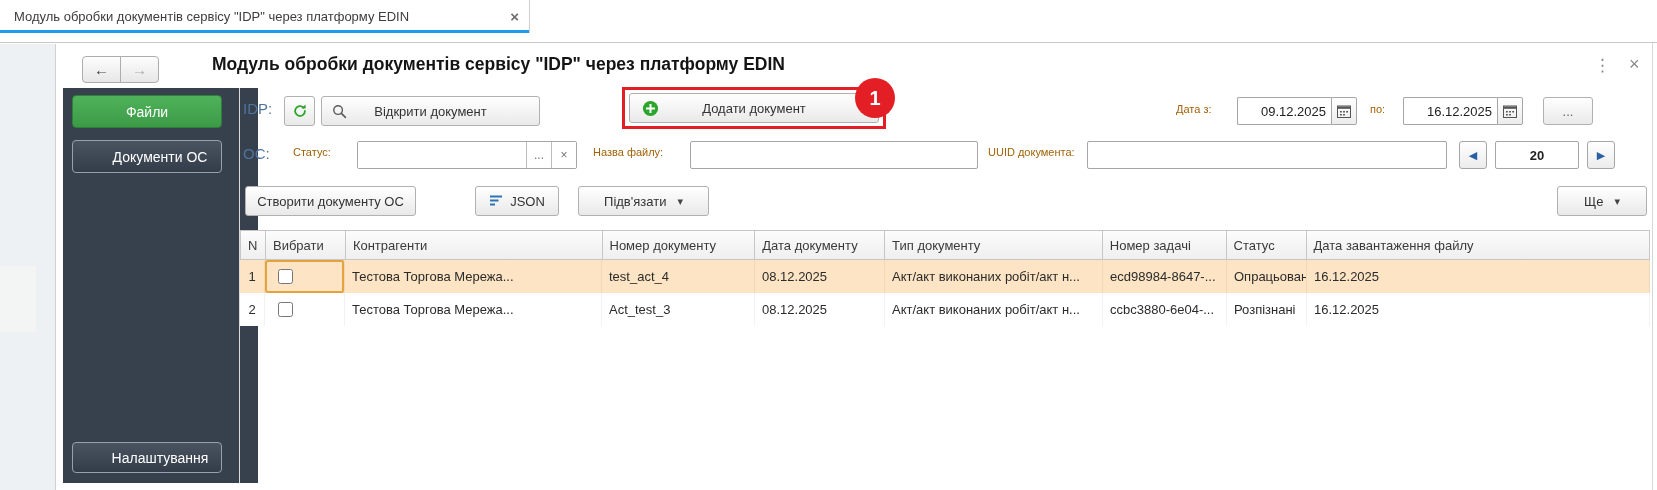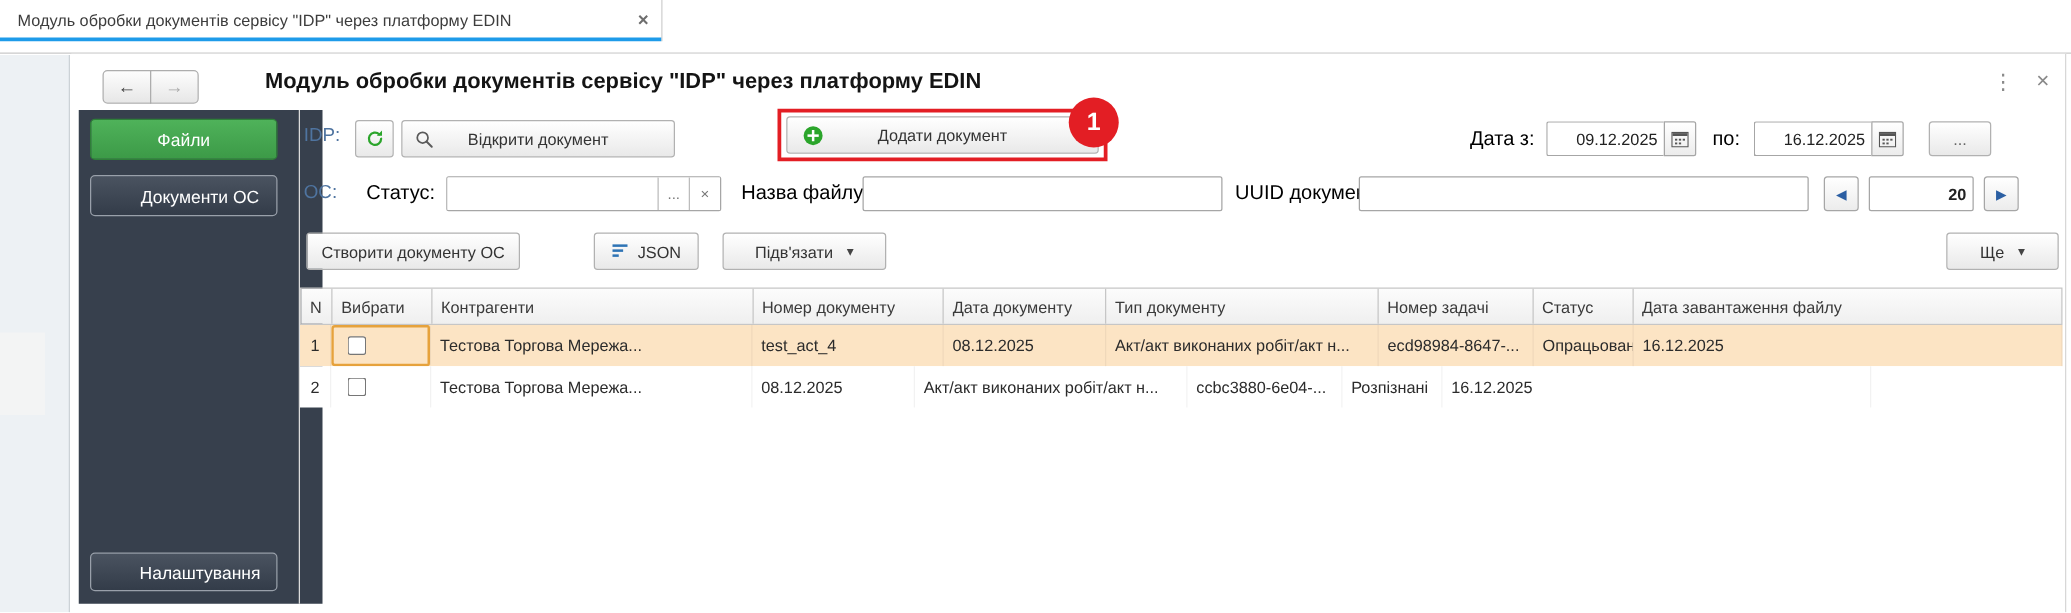--- a/index.html
+++ b/index.html
@@ -32,21 +32,21 @@
   .sidebar { position:absolute; left:6px; top:45px; width:195px; height:395px; background:#37404d; }
   .sb-btn { position:absolute; left:9px; width:150px; height:33px; border-radius:4px; font-size:14px; color:#fff; cursor:pointer; font-family:"Liberation Sans", sans-serif; }
   .sb-btn.green { top:7px; background:linear-gradient(#4fb25a,#3c9a47); border:1px solid #2e7f38; }
   .sb-btn.dark { background:linear-gradient(#4a5360,#333c49); border:1px solid #99a0aa;padding-left:26px; }
   .sb-btn.os-docs { top:52px; }
   .sb-btn.settings { top:354px; height:31px; }
 
   .content-divider { position:absolute; left:182px; top:45px; width:1px; height:395px; background:#dcdcdc; }
 
   
-  .lbl { position:absolute; font-size:16px; color:#000000; white-space:nowrap; }
+  .lbl { position:absolute; font-size:11px; color:#a16207; white-space:nowrap; }
   .group-lbl { position:absolute; font-size:15px; color:#4f74a0; white-space:nowrap; }
   .btn { position:absolute; background:linear-gradient(#ffffff,#e9e9e9); border:1px solid #b1b1b1; border-radius:3px; font-size:13px; color:#333; cursor:pointer; display:flex; align-items:center; justify-content:center; gap:7px; font-family:"Liberation Sans", sans-serif; }
   .inp { position:absolute; border:1px solid #a6a6a6; border-radius:2px; background:#fff; font-size:13px; color:#222; padding:0 5px; font-family:"Liberation Sans", sans-serif; }
   .caret { font-size:11px; color:#444; margin-left:4px; }
 
   
   .r1 { top:53px; height:30px; }
   .idp-lbl { left:186px; top:57px; }
   .btn-refresh { left:227px; width:31px; }
   .btn-open { left:264px; width:219px; position:absolute; }
@@ -65,21 +65,21 @@
   .status-lbl { left:236px; top:103px; }
   .status-grp { position:absolute; left:300px; top:98px; width:220px; height:28px; border:1px solid #a6a6a6; border-radius:2px; display:flex; background:#fff; }
   .status-grp input { flex:1; border:none; outline:none; min-width:0; padding:0 5px; font-size:13px; font-family:"Liberation Sans", sans-serif; }
   .seg { width:25px; border-left:1px solid #bcbcbc; display:flex; align-items:center; justify-content:center; color:#777; font-size:12px; cursor:pointer; background:#fff; }
   .fname-lbl { left:536px; top:103px; }
   .fname-inp { left:633px; top:98px; width:288px; height:28px; }
   .uuid-lbl { left:931px; top:103px; }
   .uuid-inp { left:1030px; top:98px; width:360px; height:28px; }
   .pager-btn { position:absolute; top:98px; width:28px; height:28px; background:linear-gradient(#fff,#ececec); border:1px solid #a6a6a6; border-radius:3px; color:#2b5fa3; font-size:11px; cursor:pointer; display:flex; align-items:center; justify-content:center; }
   .pg-prev { left:1402px; }
-  .pg-size { left:1438px; top:98px; width:84px; height:28px; text-align:right; font-weight:bold; }
+  .pg-size { left:1438px; top:98px; width:84px; height:28px; text-align:center; font-weight:bold; }
   .pg-next { left:1530px; }
 
   
   .r3 { top:143px; height:30px; }
   .btn-create { left:188px; width:171px; }
   .btn-json { left:418px; width:84px; }
   .btn-bind { left:521px; width:131px; }
   .btn-more { left:1500px; width:90px; }
 
   
@@ -255,20 +255,21 @@
         <div class="td c7">Опрацьовані</div>
         <div class="td c8">16.12.2025</div>
       </div>
 
       <div class="trow">
         <div class="td num c0">2</div>
         <div class="td check-cell c1">
             <input type="checkbox" style="">
           </div>
         <div class="td c2">Тестова Торгова Мережа...</div>
+        <div class="td c3">Act_test_3</div>
         <div class="td c4">08.12.2025</div>
         <div class="td c5">Акт/акт виконаних робіт/акт н...</div>
         <div class="td c6">ccbc3880-6e04-...</div>
         <div class="td c7">Розпізнані</div>
         <div class="td c8">16.12.2025</div>
       </div>
     </div>
 
   </div>
 </div>

